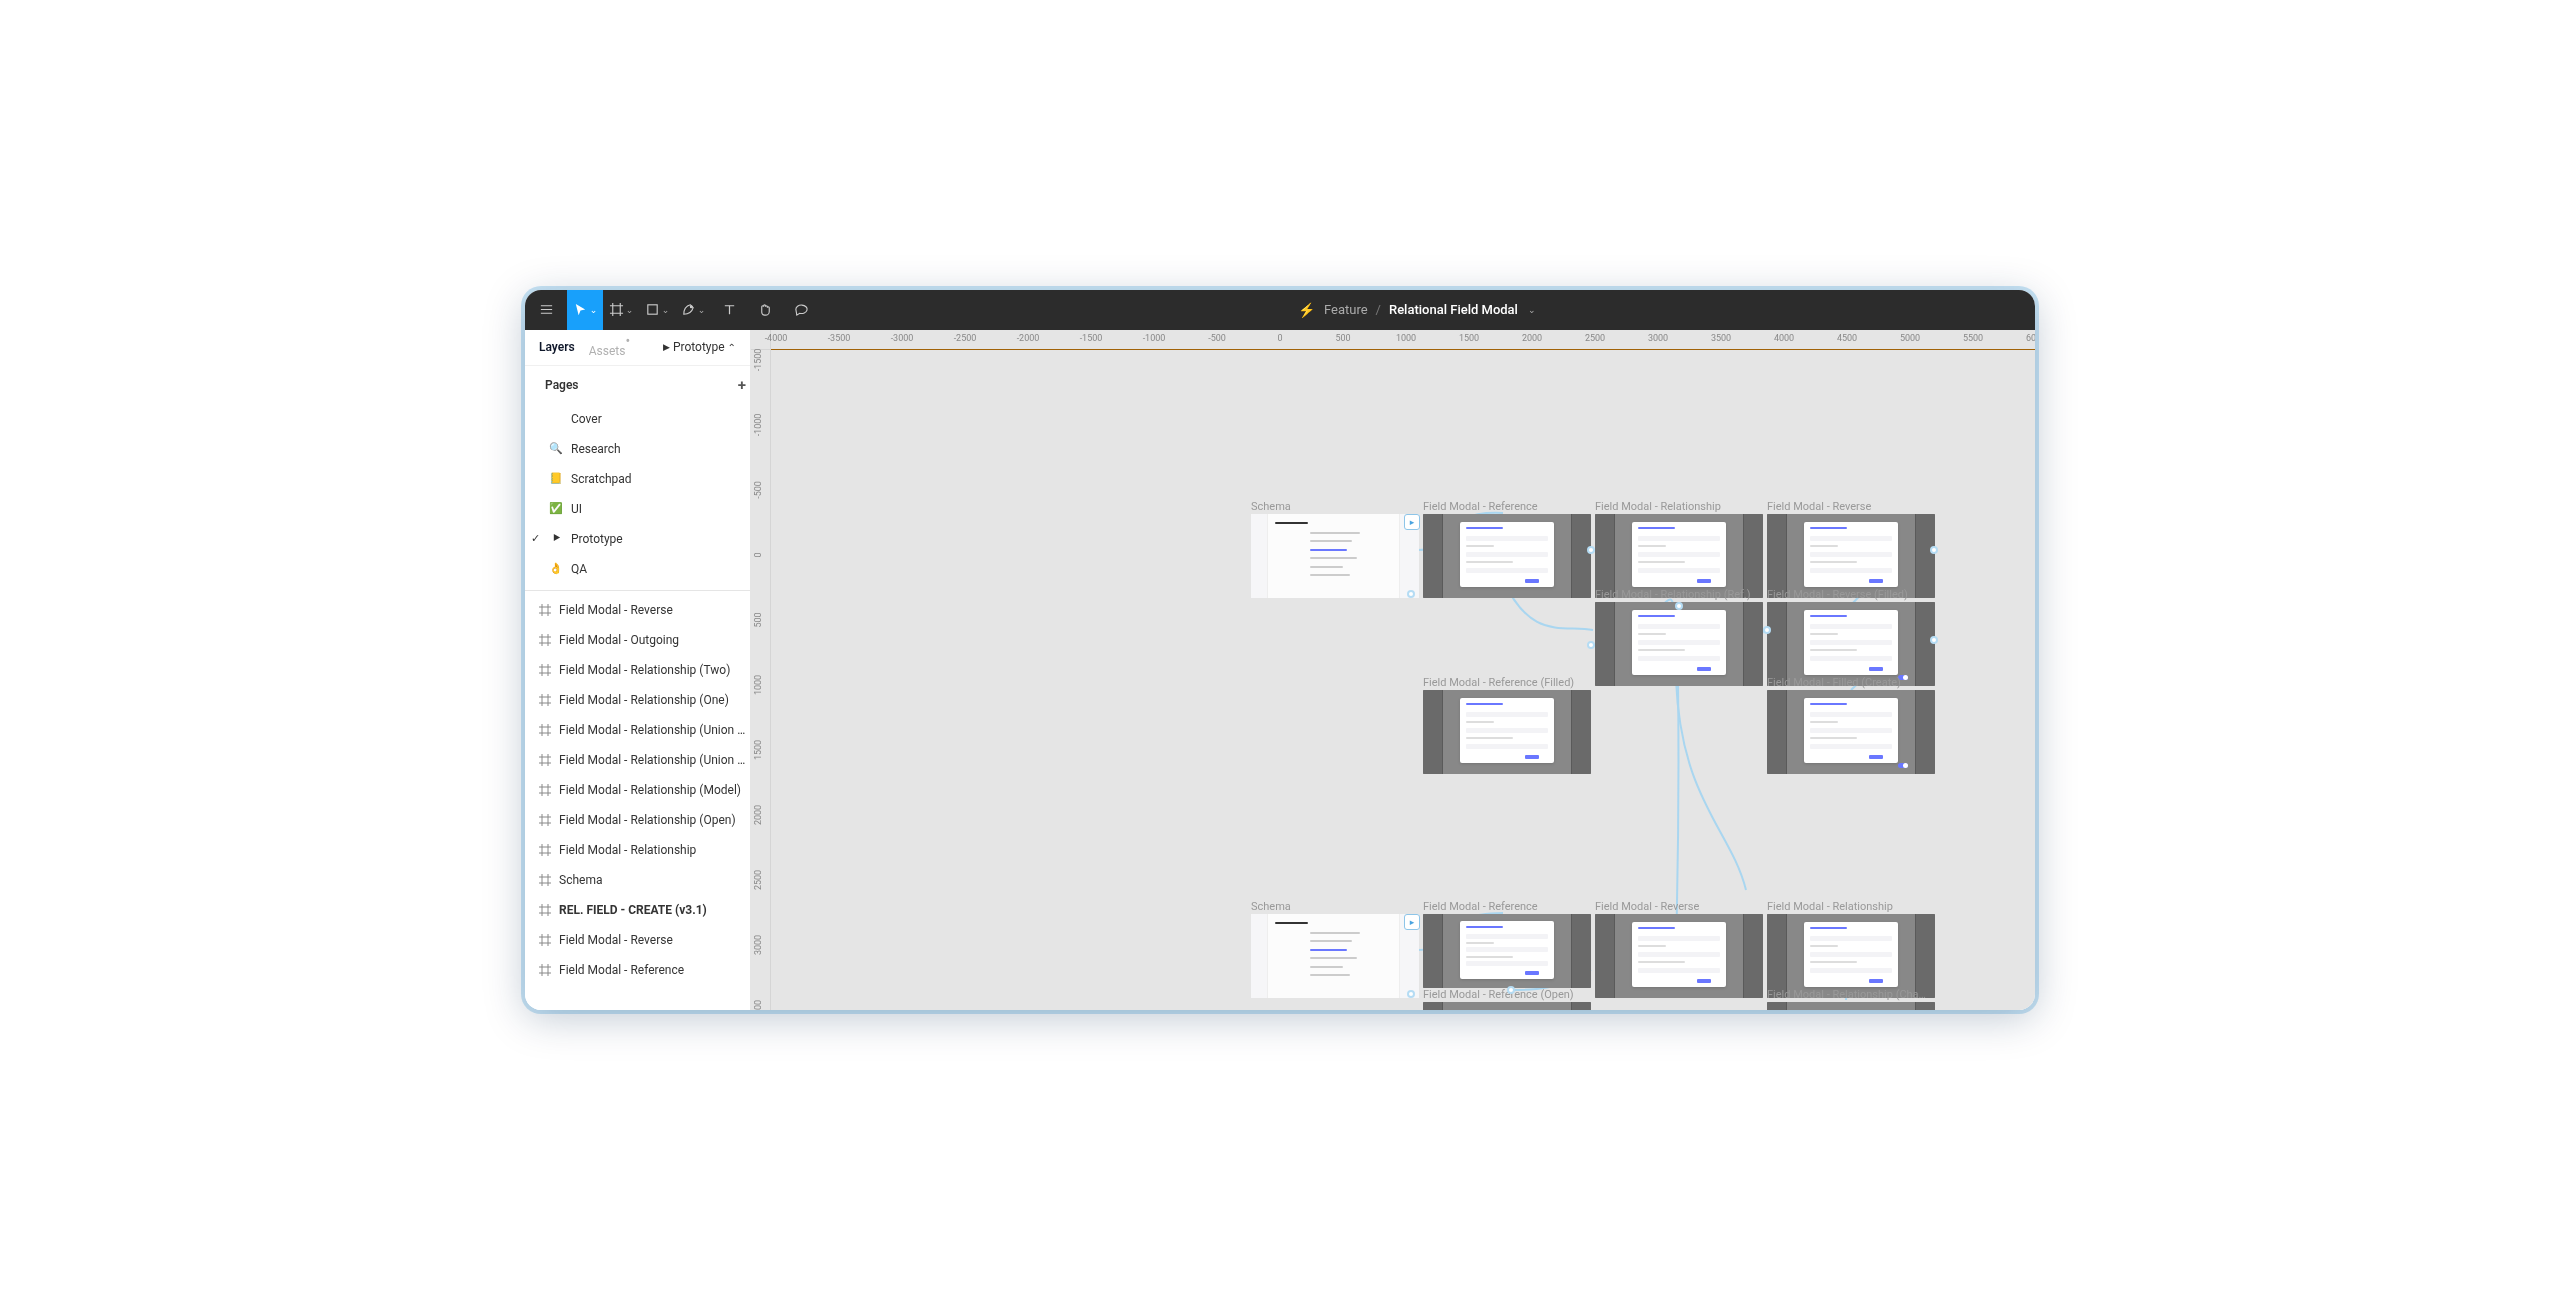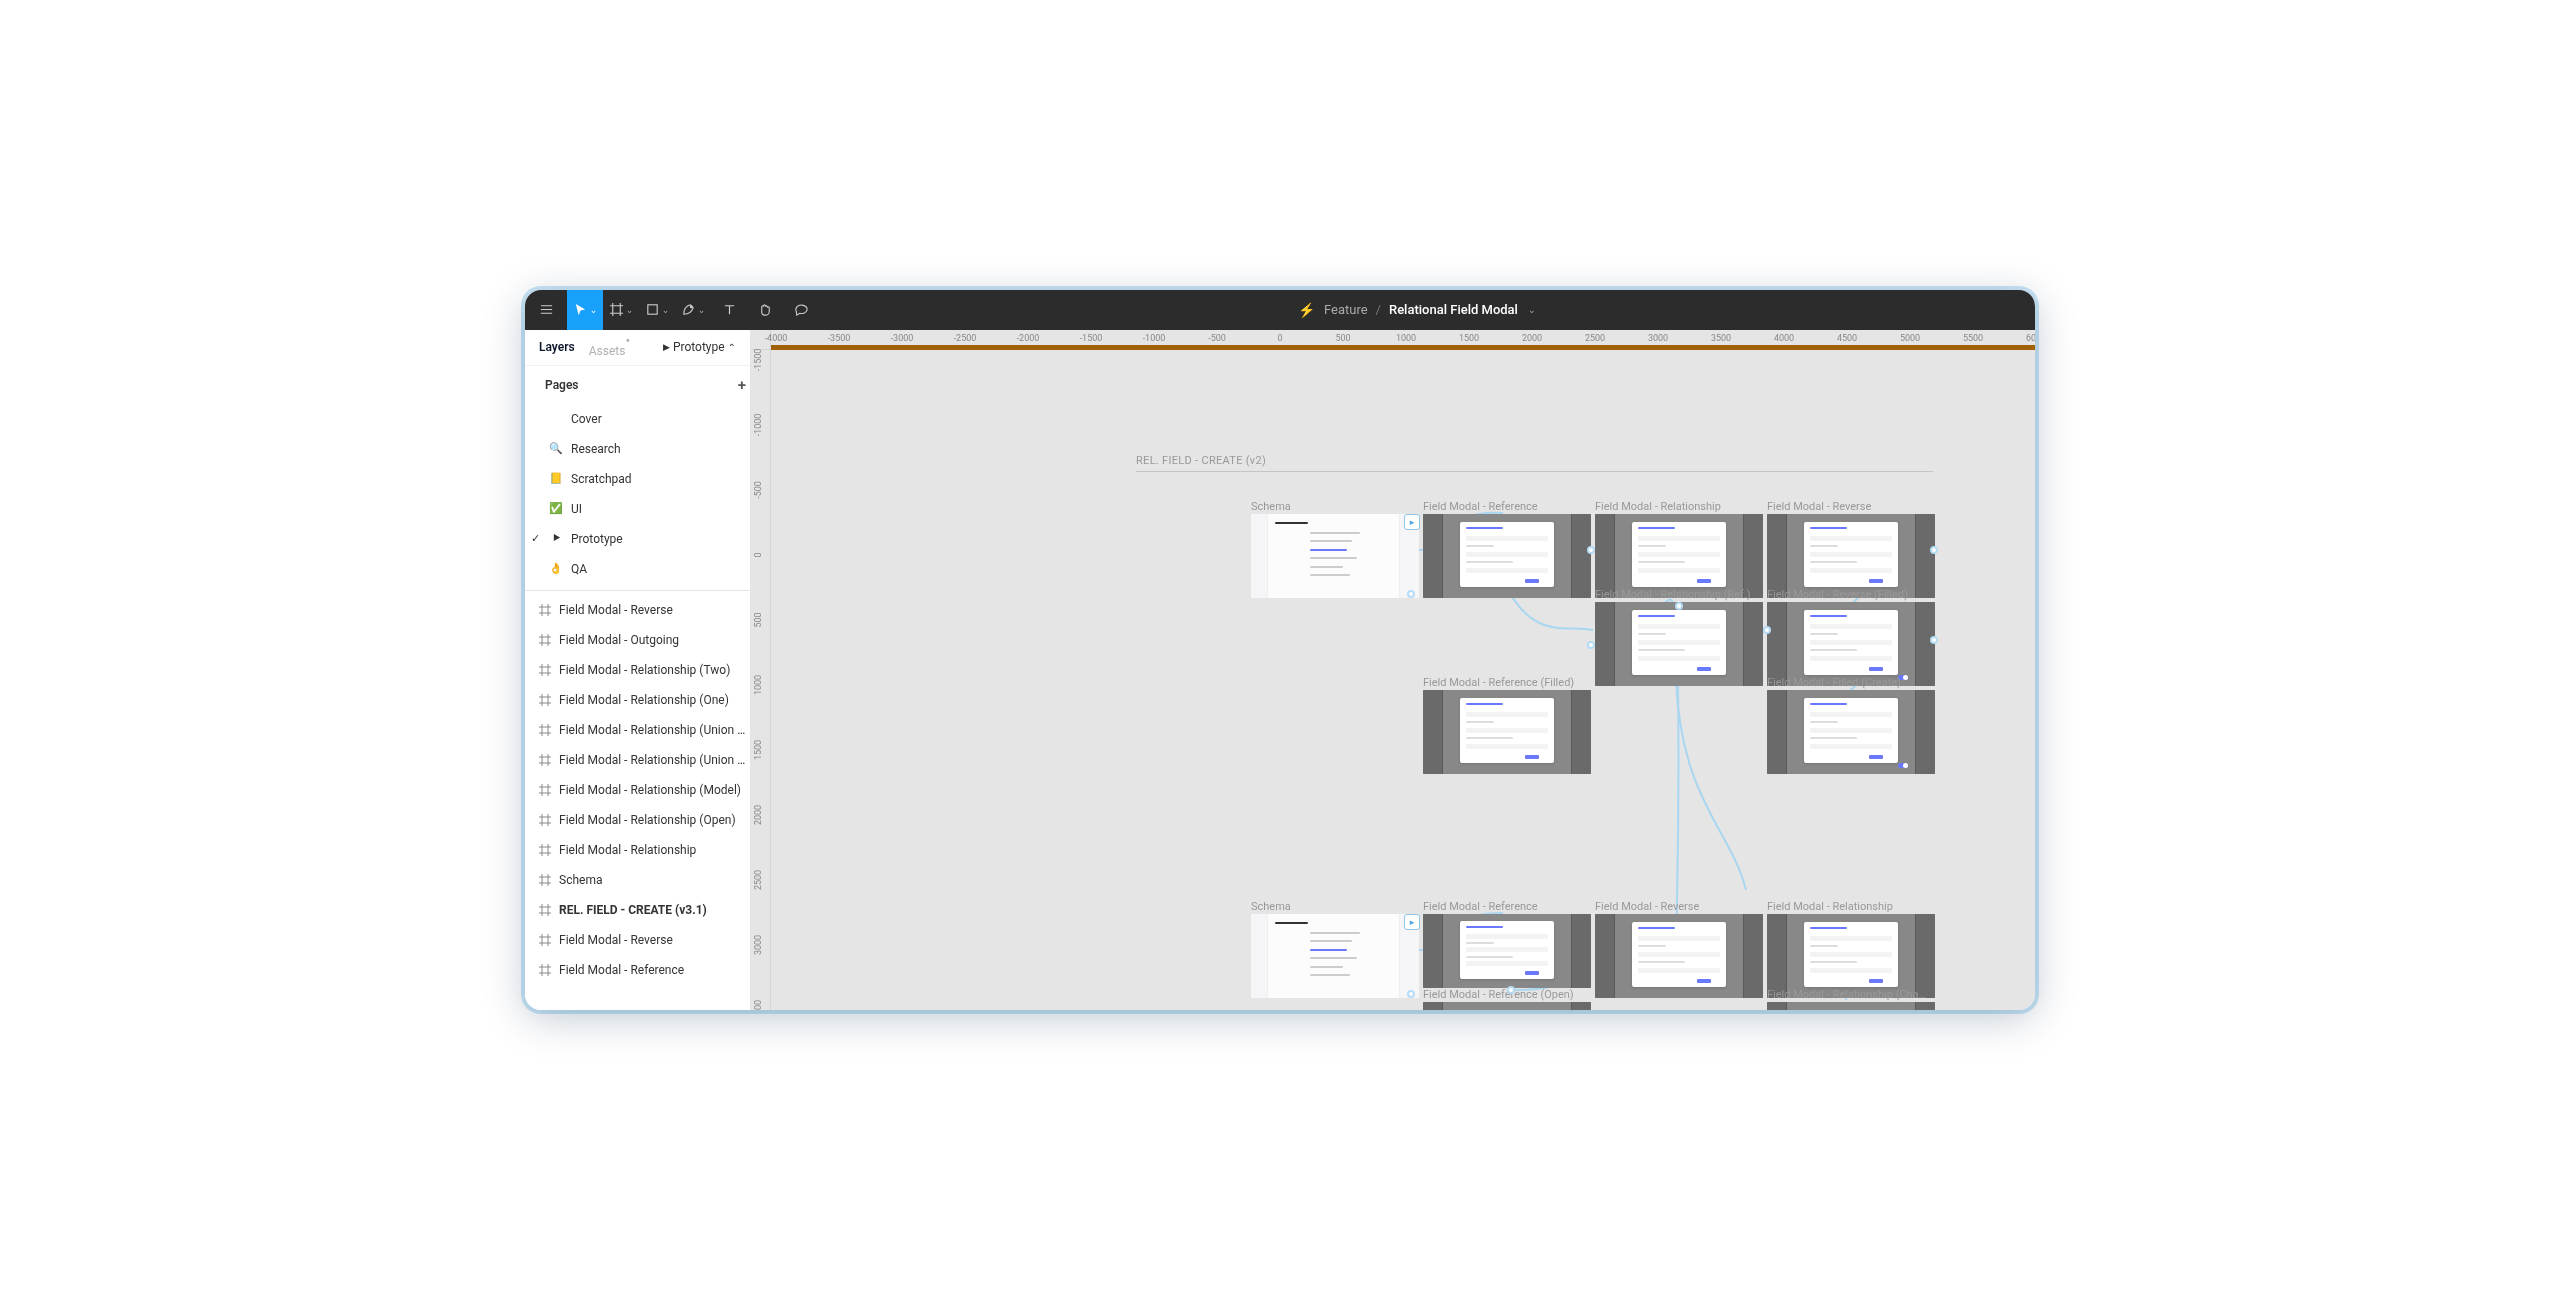--- a/index.html
+++ b/index.html
@@ -40,21 +40,21 @@
 .page-item.current::before { content:"✓"; position:absolute; margin-left:-18px; font-size:11px; }
 .page-item.current .emoji svg { fill:#333; }
 .layer-list { flex: 1; overflow-y: auto; padding-top: 4px; }
 .layer-item { display: flex; align-items: center; height: 30px; padding: 0 14px 0 14px; gap: 8px; cursor: pointer; white-space: nowrap; overflow: hidden; text-overflow: ellipsis; }
 .layer-item.bold { font-weight: 700; }
 .frame-icon { width: 12px; height: 12px; flex-shrink: 0; }
 .frame-icon svg { width: 12px; height: 12px; stroke: #888; }
 
 
 .canvas-wrap { flex: 1; position: relative; background: #e5e5e5; overflow: hidden; }
-.ruler-h { position: absolute; top: 0; left: 20px; right: 0; height: 20px; background: #e5e5e5; border-bottom: 5px solid #a16207; }
+.ruler-h { position: absolute; top: 0; left: 20px; right: 0; height: 20px; background: #e5e5e5; border-bottom: 1px solid #a16207; }
 .ruler-v { position: absolute; top: 20px; left: 0; bottom: 0; width: 20px; background: #e5e5e5; border-right: 1px solid #d5d5d5; }
 .ruler-corner { position:absolute; top:0; left:0; width:20px; height:20px; background:#e5e5e5; border-right:1px solid #d5d5d5; border-bottom:1px solid #d5d5d5;}
 .tick-h { position: absolute; top: 3px; font-size: 9px; color: #888; transform: translateX(-50%); }
 .tick-v { position: absolute; left: 2px; font-size: 9px; color: #888; writing-mode: vertical-rl; transform: translateY(-50%) rotate(180deg); }
 .canvas { position: absolute; top: 20px; left: 20px; right: 0; bottom: 0; }
 
 .section-label { position: absolute; font-size: 11px; color: #999; border-bottom: 1px solid #c5c5c5; padding-bottom: 4px; letter-spacing: .3px;}
 .frame-label { position: absolute; font-size: 11px; color: #999; white-space: nowrap; }
 .thumb { position: absolute; background: #888; border-radius: 1px; overflow:hidden; }
 .thumb.light { background: #fcfcfc; }
@@ -354,21 +354,20 @@
       <path d="M 822 295 C 870 300 900 230 902 255"></path>
       <path d="M 948 300 C 1000 300 990 270 996 280"></path>
       <path d="M 1080 255 C 1130 200 1150 210 1163 200"></path>
       <path d="M 1080 340 C 1130 290 1150 300 1163 290"></path>
       <path d="M 905 330 C 910 450 960 480 975 540"></path>
       <path d="M 907 330 C 909 500 905 560 905 620"></path>
       <path d="M 647 600 C 700 600 660 563 732 563"></path>
       <path d="M 820 620 C 790 640 760 640 740 640"></path>
       <path d="M 1060 610 C 1090 615 1075 640 1075 650"></path>
     </svg>
-  <div class="section-label" style="left: 365px; top: 104px; width: 797px;">REL. FIELD - CREATE (v2)</div>
             <div class="frame-label" style="left: 480px; top: 150px;">Schema</div>
             <div class="thumb light" style="left: 480px; top: 164px; width: 168px; height: 84px;">
               <div style="position:absolute;left:0;top:0;bottom:0;width:10%;background:#f6f6f8;border-right:1px solid #eee;"></div>
   <div style="position:absolute;right:0;top:0;bottom:0;width:12%;background:#f6f6f8;border-left:1px solid #eee;"></div>
   <div class="bar" style="top:10%;left:14%;width:20%;background:#333;"></div>
   <div class="bar" style="top:22%;left:35%;width:30%;background:#ccc;"></div>
   <div class="bar" style="top:32%;left:35%;width:25%;background:#ccc;"></div>
   <div class="bar accent" style="top:42%;left:35%;width:22%;"></div>
   <div class="bar" style="top:52%;left:35%;width:28%;background:#ccc;"></div>
   <div class="bar" style="top:62%;left:35%;width:20%;background:#ccc;"></div>

